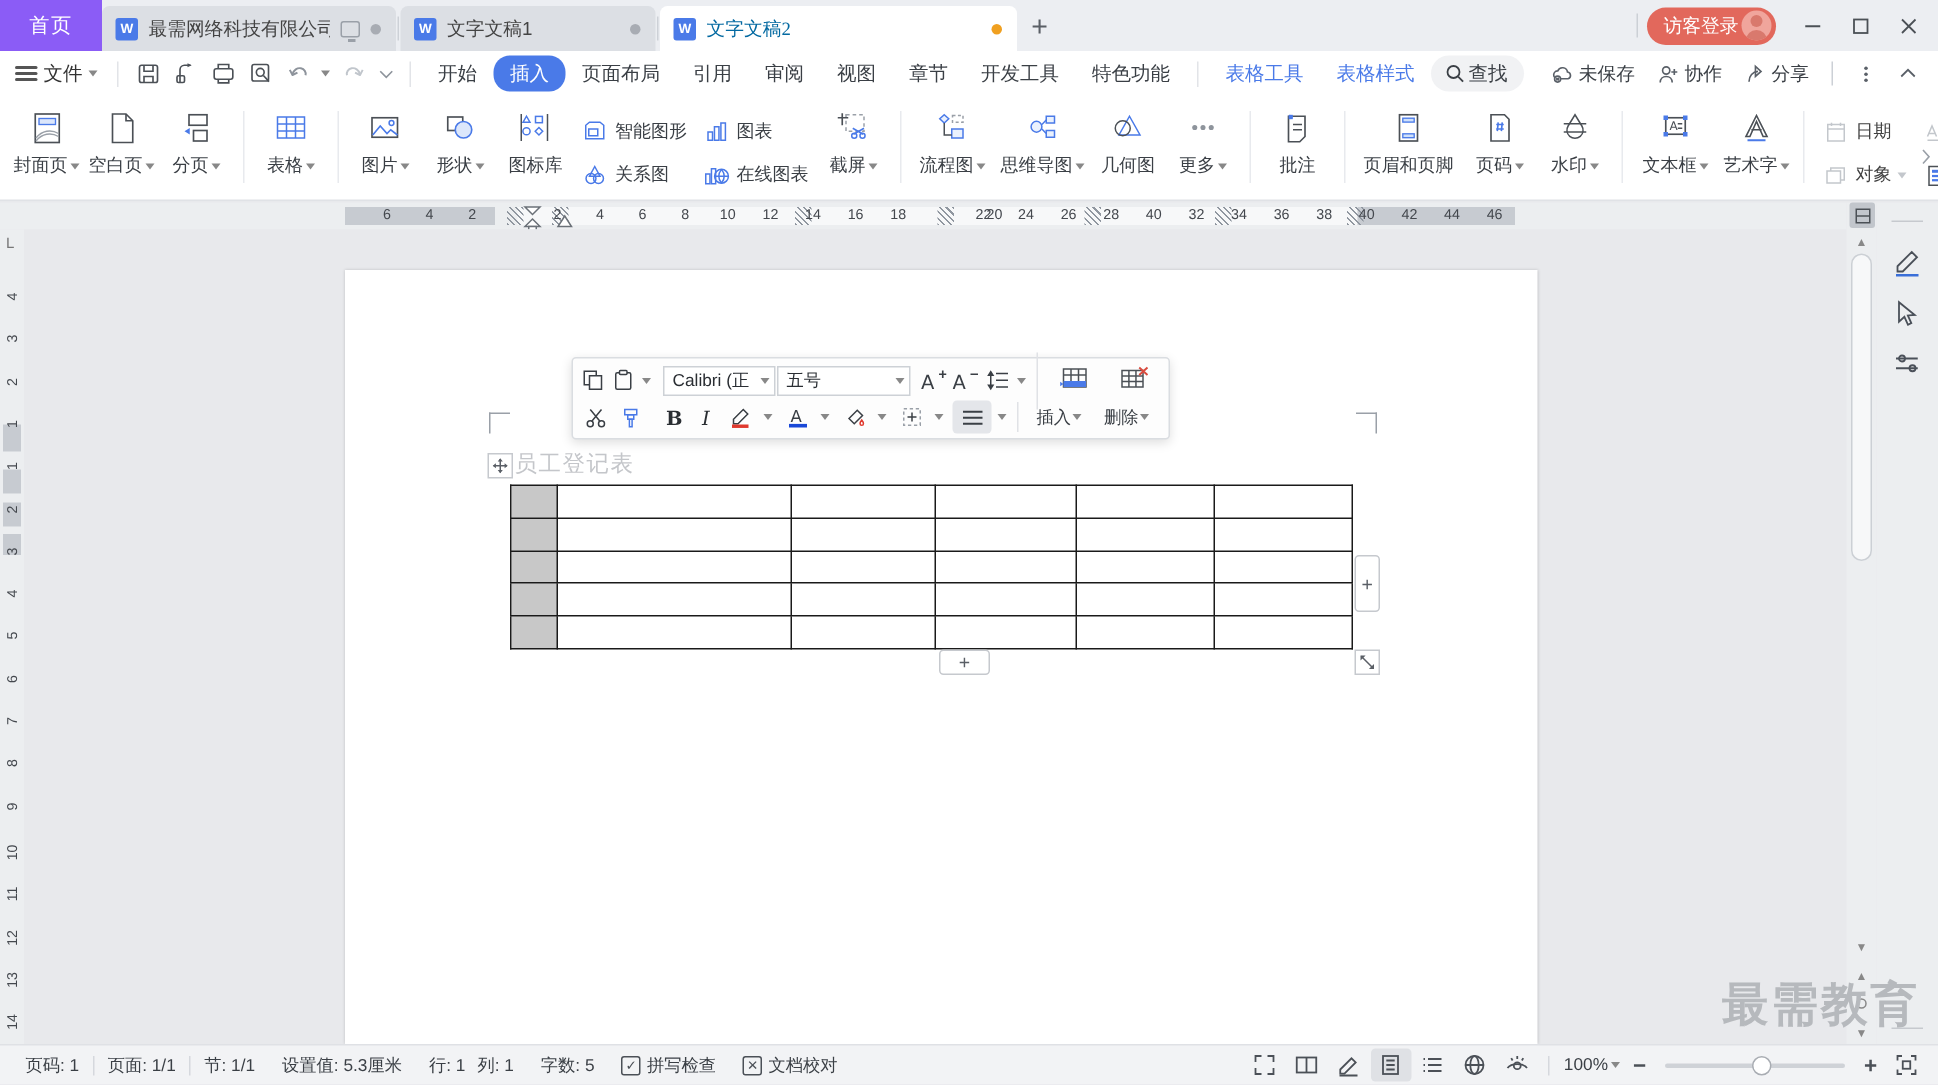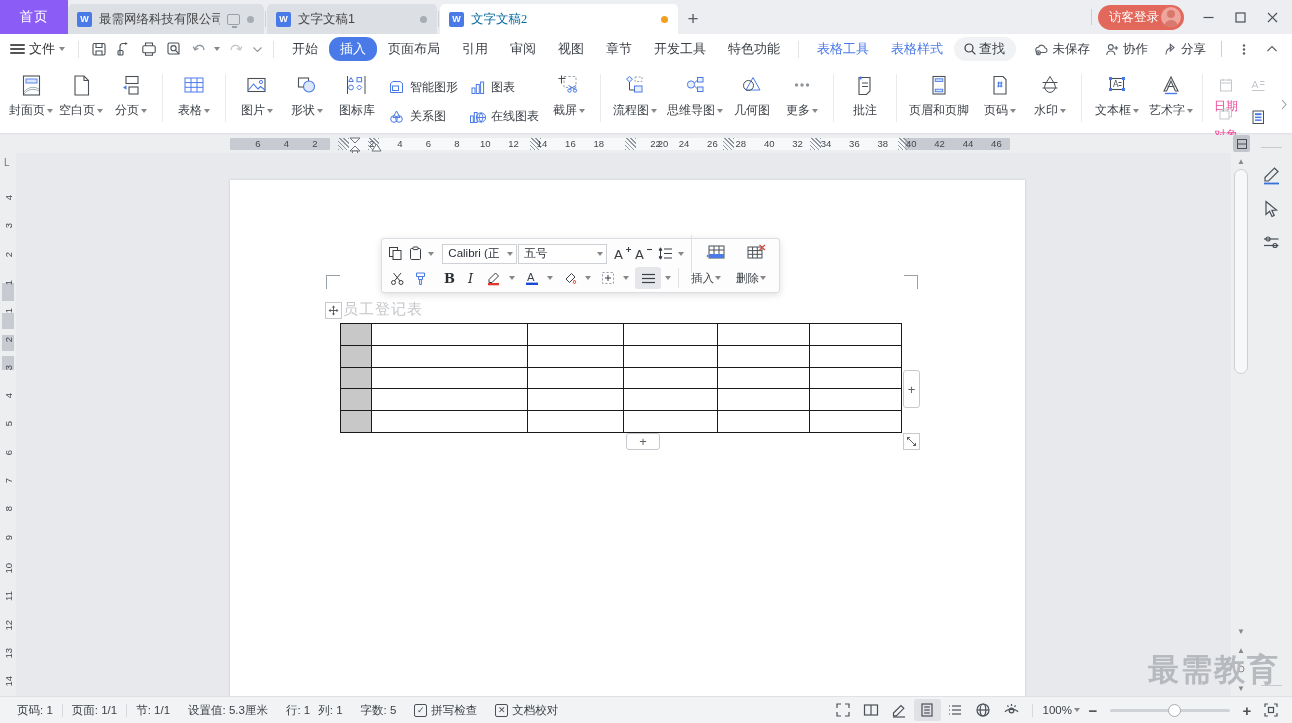--- a/index.html
+++ b/index.html
@@ -80,21 +80,21 @@
   .rgroup { display:flex; align-items:flex-start; height:64px; }
   .rdiv { width:1px; height:48px; background:#e8eaee; margin:7px 6px 0; flex:none; }
   .big-btn {
     width:50px; height:62px; display:flex; flex-direction:column; align-items:center;
     justify-content:flex-start; padding-top:5px; gap:3px;
   }
   .big-btn .glyph { height:27px; display:flex; align-items:center; justify-content:center; }
   .big-btn .lbl { font-size:12px; color:#3a3f45; display:flex; align-items:center; gap:2px; white-space:nowrap; }
   .col2 { display:flex; flex-direction:column; justify-content:flex-end; height:62px; padding-top:3px; gap:4px; }
   .sm-btn { display:flex; align-items:center; gap:4px; height:25px; padding:0 5px; font-size:12px; color:#3a3f45; white-space:nowrap; }
-  .sm-btn.dim { color:#ec4899;flex-direction:column; }
+  .sm-btn.dim { color:#404040; }
   .sm-glyph { width:19px; height:19px; display:flex; align-items:center; justify-content:center; flex:none; }
   .ribbon-collapse { position:absolute; right:4px; top:34px; color:#9aa0a8; font-size:11px; }
 
   
   .ruler-h {
     position:absolute; top:135px; left:0; width:1231px; height:18px;
     background:#eceef0; overflow:hidden;
   }
   .ruler-h .area { position:absolute; top:3px; height:12px; background:#c7cbd1; }
   .ruler-h .white { position:absolute; top:3px; height:12px; background:#f7f8f9; }

